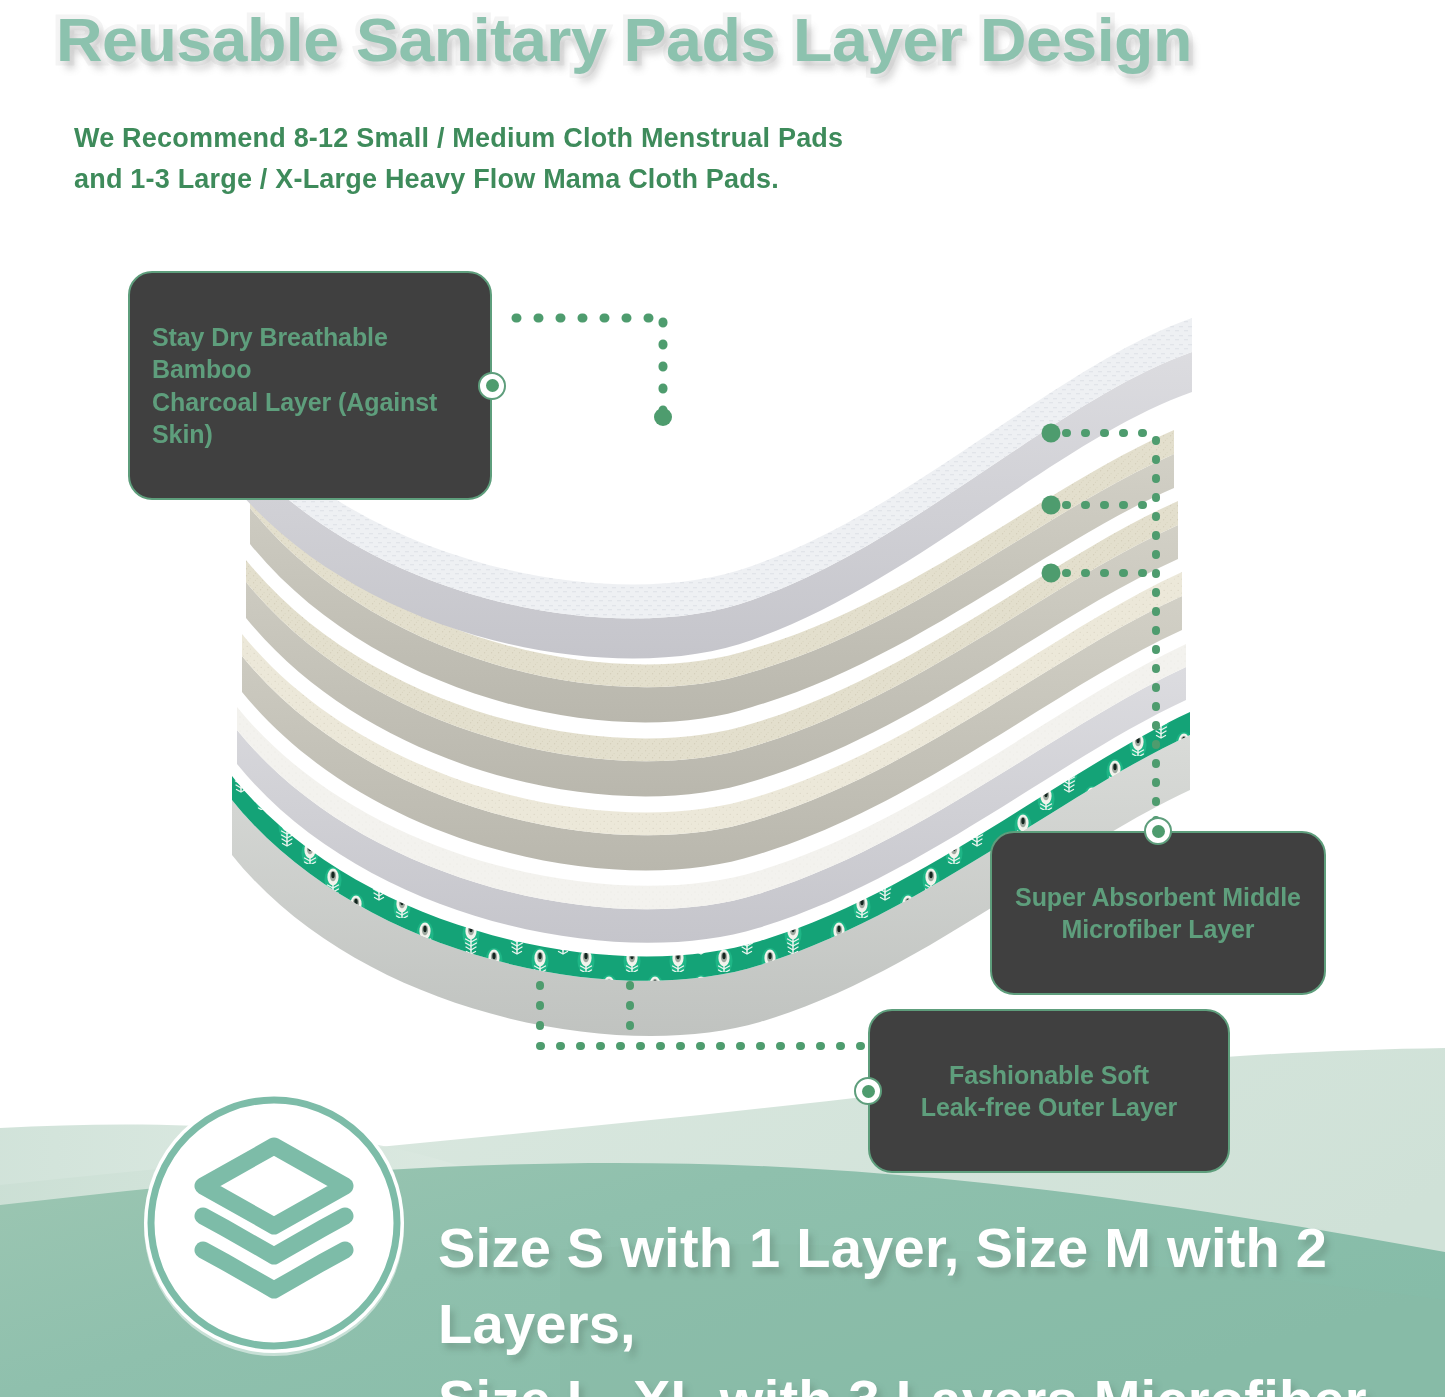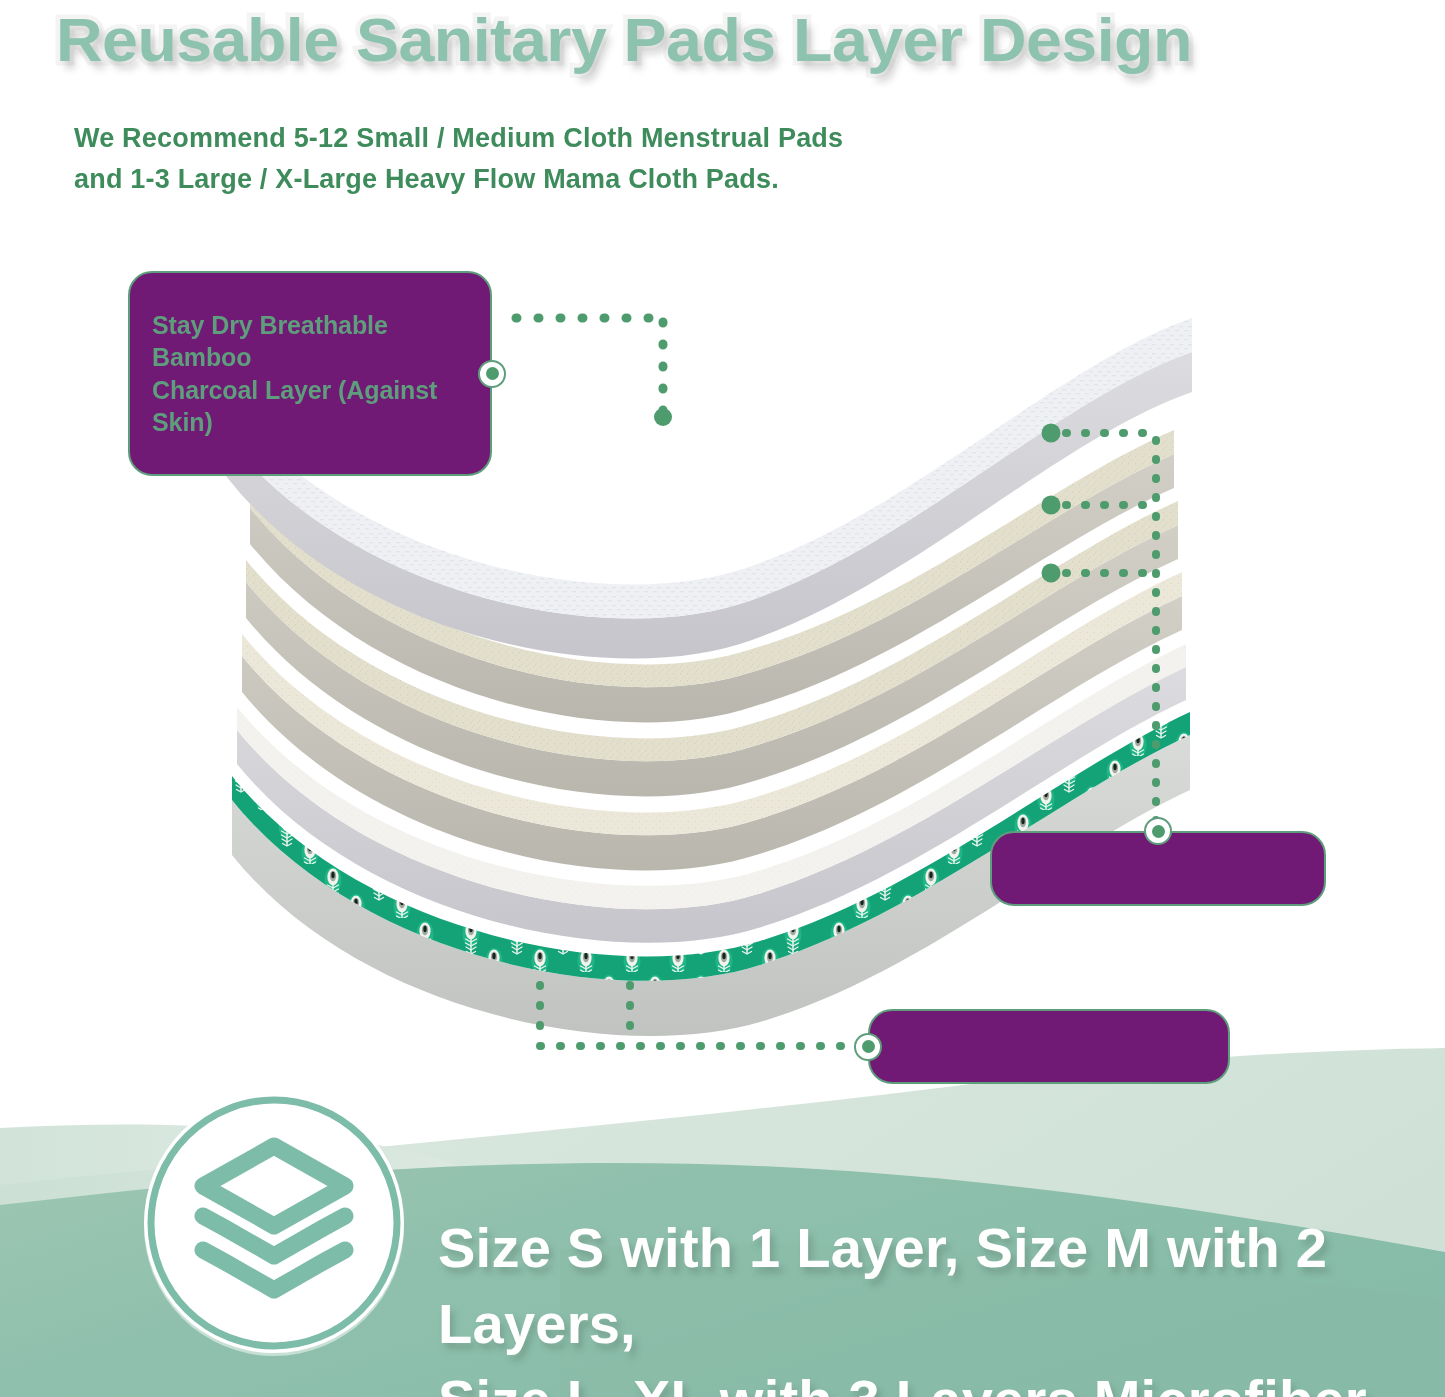--- a/index.html
+++ b/index.html
@@ -48,27 +48,27 @@
 
   
   #connectors { position:absolute; left:0; top:0; width:1445px; height:1397px; z-index:5; }
 
   
   .callout {
     position:absolute;
     z-index:7;
     border:2.5px solid #5E9E7C;
     border-radius:24px;
-    background:#701a75;
+    background:#404040;
     color:#5E9E7C;
     font-size:25px;
     font-weight:bold;
     line-height:1.30;
     letter-spacing:-0.1px;
-    padding:3px 22px;
+    padding:15px 22px;
     white-space:pre-line;
   }
   #callout-top    { left:128px; top:271px;  width:364px; text-align:left; }
   #callout-middle { left:990px; top:831px;  width:336px; text-align:center; }
   #callout-bottom { left:868px; top:1009px; width:362px; text-align:center; }
 
   
   .knob {
     position:absolute;
     width:28px; height:28px;
@@ -138,21 +138,21 @@
   <path d="M0,1128 C180,1118 360,1128 470,1170 C300,1190 140,1205 0,1215 Z" fill="url(#gPale2)" opacity="0.85"></path>
 
   <path d="M0,1205 C250,1176 520,1152 800,1168 C1030,1181 1240,1215 1445,1252 L1445,1397 L0,1397 Z" fill="url(#gBanner)"></path>
 
   <path d="M560,1250 C820,1232 1130,1258 1445,1300 L1445,1397 L560,1397 Z" fill="#8ABBA6" opacity="0.45"></path>
 </svg>
 
 <div class="title-wrap">
   <div class="main-title">Reusable Sanitary Pads Layer Design</div>
 </div>
-<div class="subtitle">We Recommend 5-12 Small / Medium Cloth Menstrual Pads
+<div class="subtitle">We Recommend 8-12 Small / Medium Cloth Menstrual Pads
 and 1-3 Large / X-Large Heavy Flow Mama Cloth Pads.</div>
 
 <svg id="layer-art" viewBox="0 0 1445 1397">
   <defs>
 
     <pattern id="texTop" width="9" height="9" patternUnits="userSpaceOnUse">
       <rect width="9" height="9" fill="#eef0f3"></rect>
       <rect x="0" y="2" width="4" height="1.3" fill="#dfe2e8" opacity="0.85"></rect>
       <rect x="5" y="6" width="4" height="1.3" fill="#dfe2e8" opacity="0.85"></rect>
     </pattern>
@@ -283,24 +283,28 @@
   </g>
 </svg>
 
 <div class="callout" id="callout-top">
   <span>Stay Dry Breathable Bamboo
 Charcoal Layer (Against Skin)</span>
   <span class="knob" id="knob-top"></span>
 </div>
 
 <div class="callout" id="callout-middle">
+  <span>Super Absorbent Middle
+Microfiber Layer</span>
   <span class="knob" id="knob-middle"></span>
 </div>
 
 <div class="callout" id="callout-bottom">
+  <span>Fashionable Soft
+Leak-free Outer Layer</span>
   <span class="knob" id="knob-bottom"></span>
 </div>
 
 <svg id="badge" viewBox="0 0 286 286">
   <circle cx="143" cy="146" r="130" fill="#ffffff" opacity="0.5"></circle>
   <circle cx="143" cy="143" r="130" fill="#ffffff"></circle>
   <circle cx="143" cy="143" r="123" fill="none" stroke="#7DBCA8" stroke-width="7"></circle>
   <g fill="none" stroke="#7DBCA8" stroke-width="17" stroke-linejoin="round" stroke-linecap="round">
 
     <path d="M143,66 L214,106 L143,146 L72,106 Z"></path>

